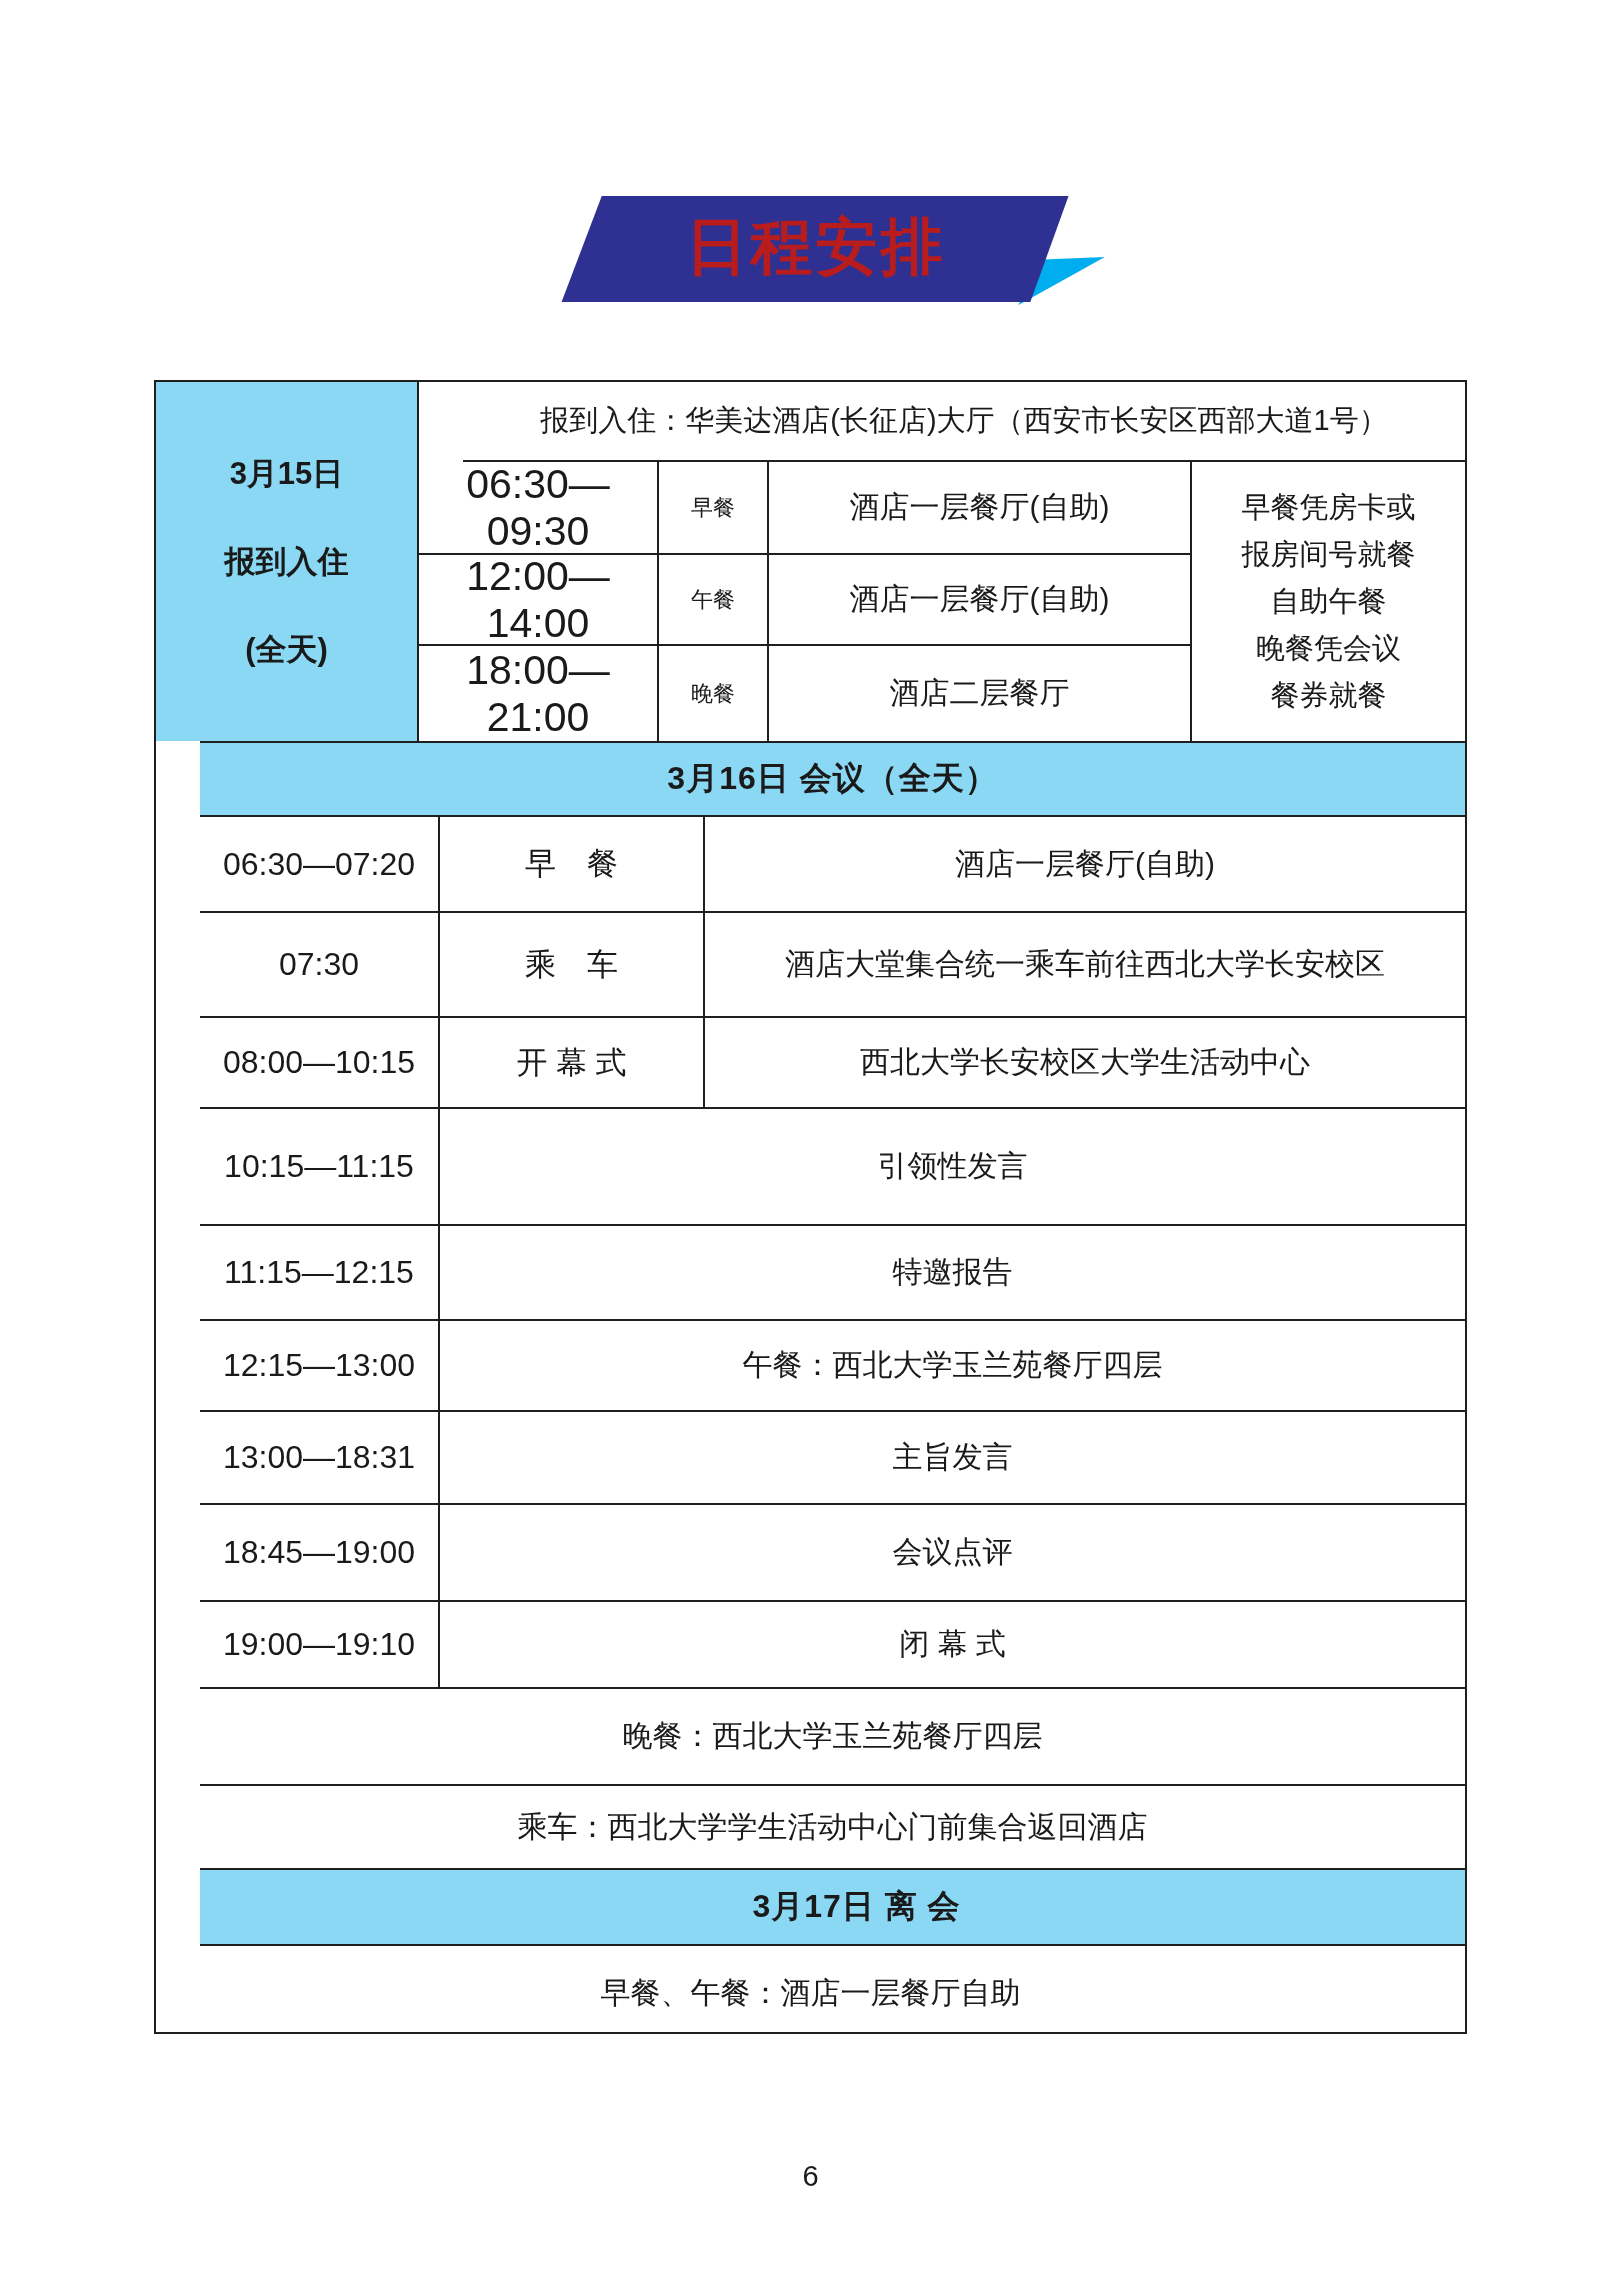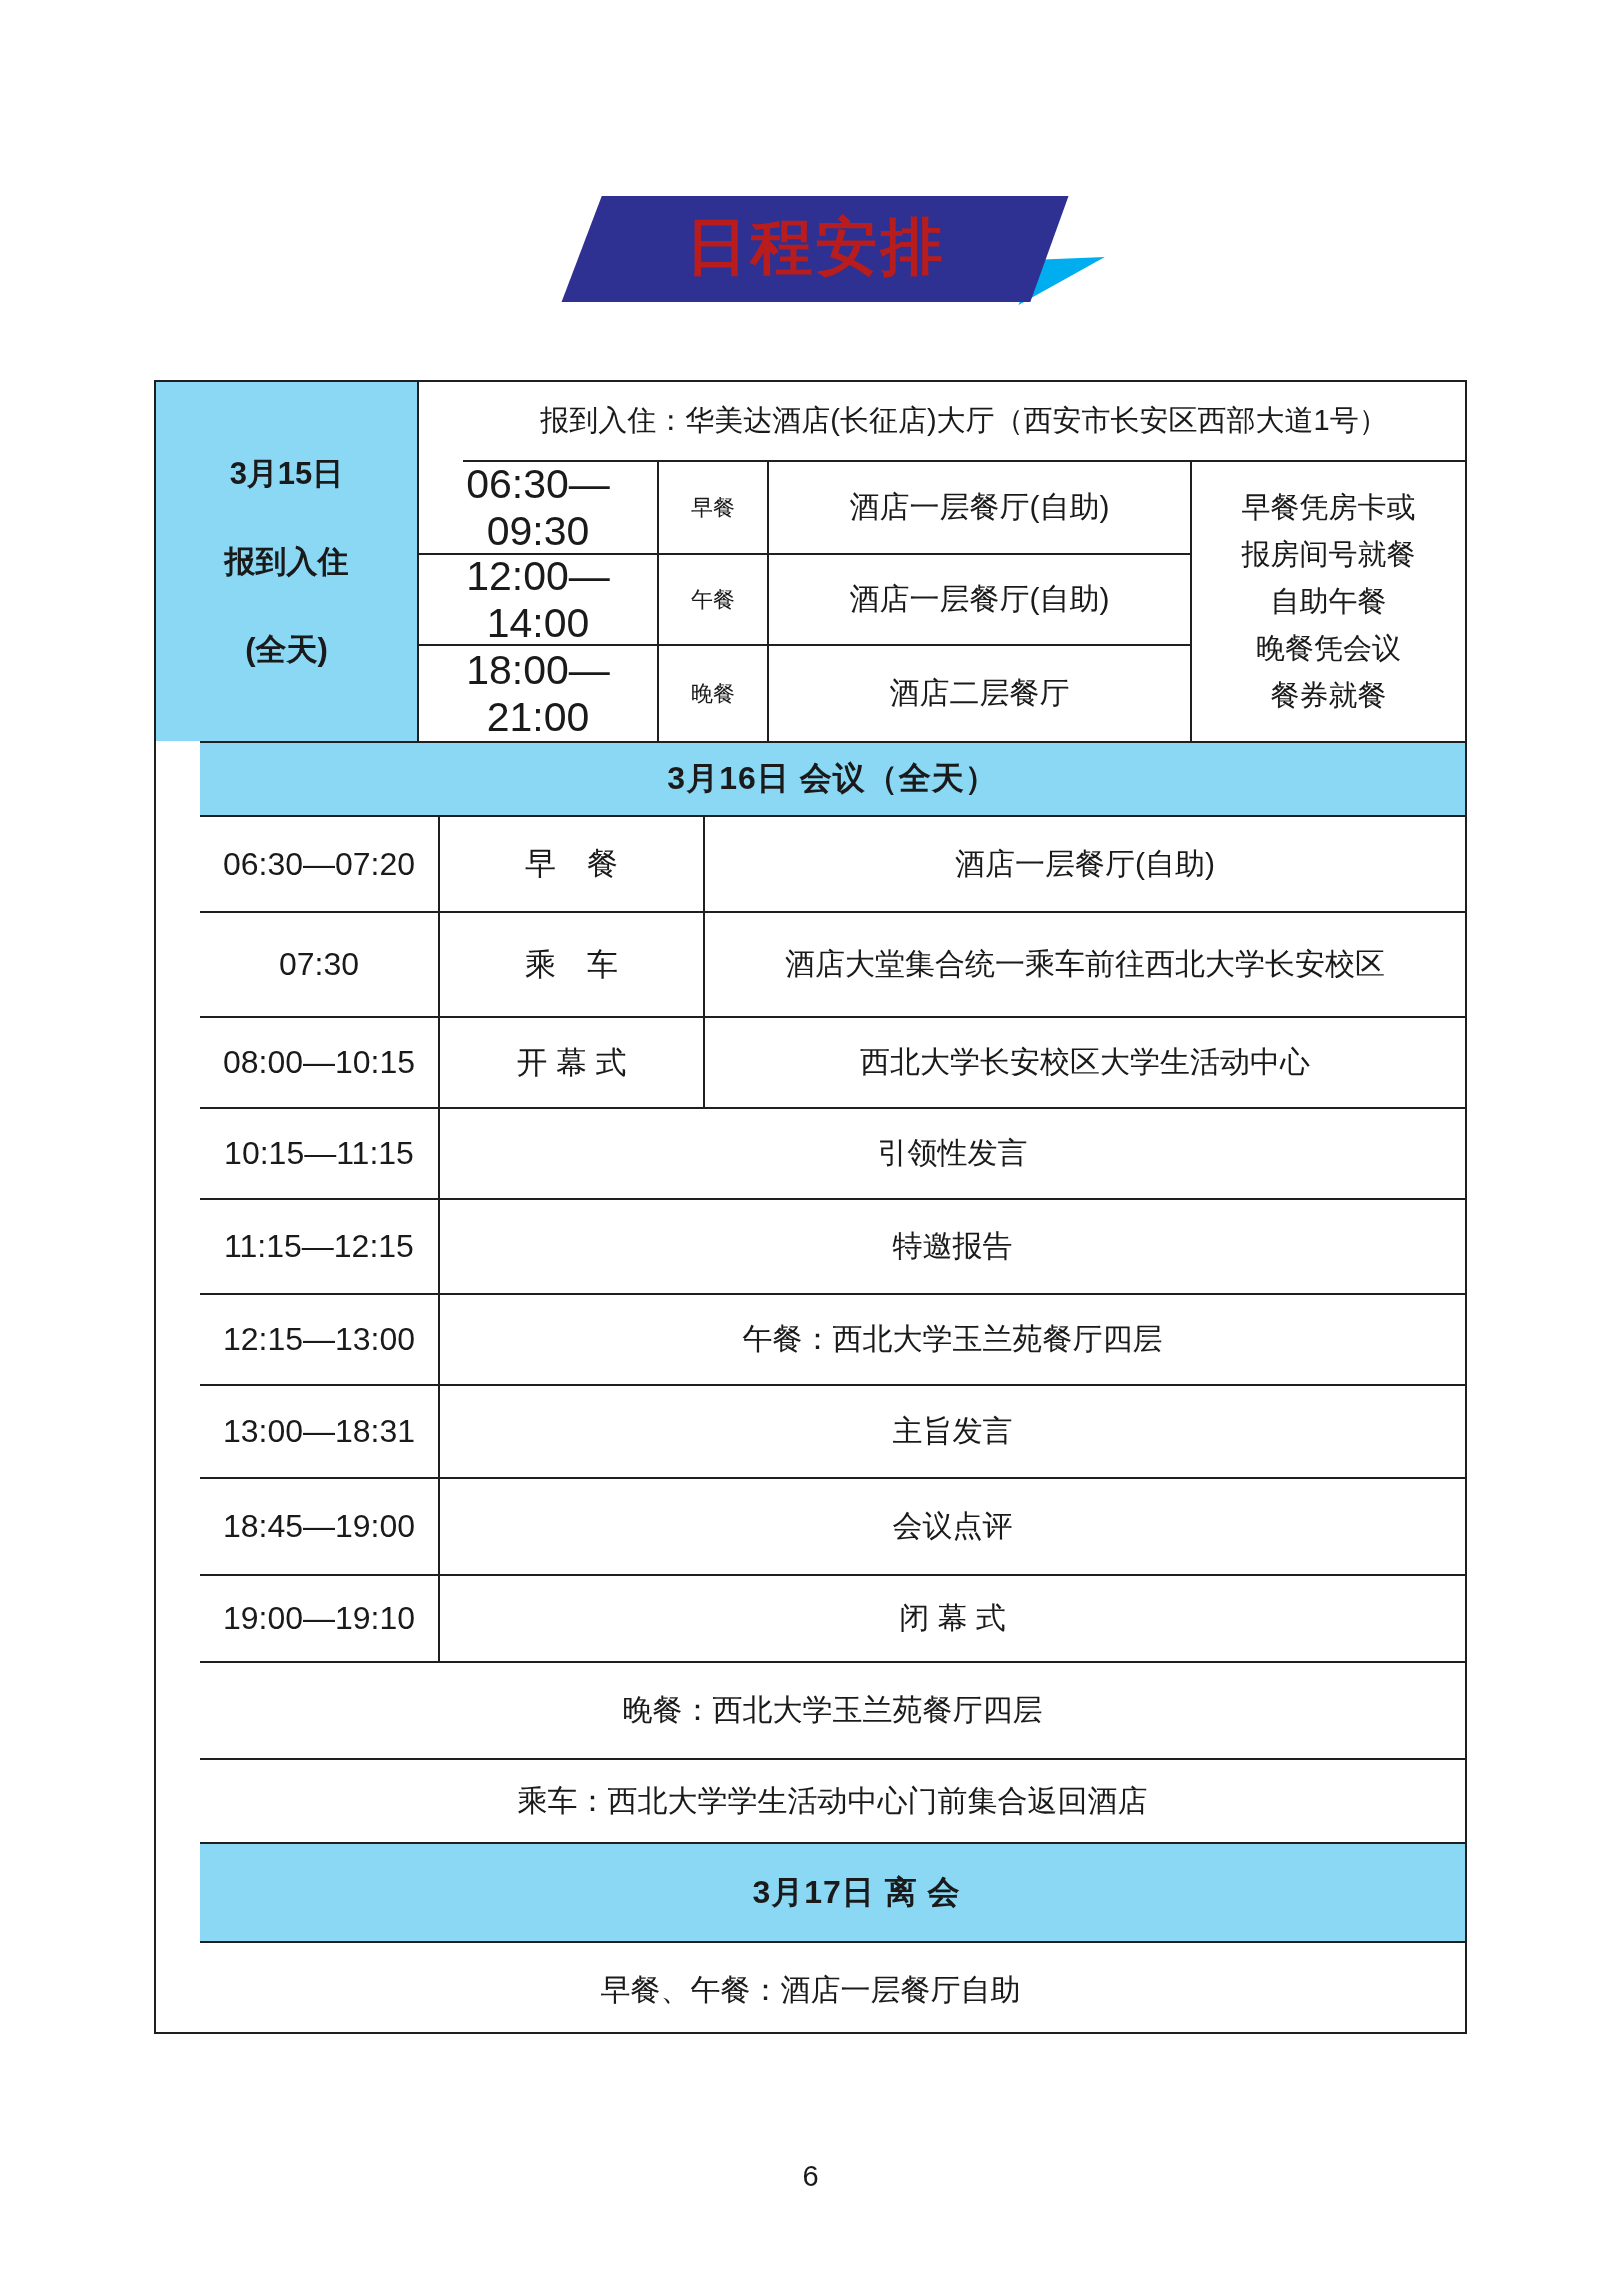--- a/index.html
+++ b/index.html
@@ -38,21 +38,21 @@
   .meal-row .mplace { flex:1; font-size:30px; }
   .rowB { height:93px; } .rowC { height:91px; } .rowD { height:95px; }
   .rowB .mcell, .rowC .mcell { border-bottom:2.9px solid #1f1f1f; }
   .notes-cell { width:275px; flex:none; border-left:2px solid #1f1f1f;
     display:flex; flex-direction:column; align-items:center; justify-content:center;
     font-size:29px; line-height:47px; text-align:center; }
 
   
   .band { flex:none; font-weight:bold; font-size:32px; letter-spacing:1px; }
   .band16 { height:76px; }
-  .band17 { height:99px;padding-left:48px; }
+  .band17 { height:76px;padding-left:48px; }
 
   
   .r { display:flex; flex:none; }
   .r .time2 { width:240px; flex:none; font-size:32px; }
   .r .act2  { width:265px; flex:none; font-size:31px; }
   .r .det2  { flex:1; font-size:30px; }
   .full { flex:none; font-size:30px; }
 
   .pagenum { position:absolute; left:0; top:2160px; width:1621px; text-align:center;
     font-size:29px; color:#1a1a1a; }
@@ -119,21 +119,21 @@
     <div class="r bb" style="height:105px;">
       <div class="cell time2 br2">07:30</div>
       <div class="cell act2 br2">乘　车</div>
       <div class="cell det2">酒店大堂集合统一乘车前往西北大学长安校区</div>
     </div>
     <div class="r bb" style="height:91px;">
       <div class="cell time2 br2">08:00—10:15</div>
       <div class="cell act2 br2">开 幕 式</div>
       <div class="cell det2">西北大学长安校区大学生活动中心</div>
     </div>
-    <div class="r bb" style="height:91px;">
+    <div class="r bb" style="height:117px;">
       <div class="cell time2 br2">10:15—11:15</div>
       <div class="cell det2">引领性发言</div>
     </div>
     <div class="r bb" style="height:95px;">
       <div class="cell time2 br2">11:15—12:15</div>
       <div class="cell det2">特邀报告</div>
     </div>
     <div class="r bb" style="height:91px;">
       <div class="cell time2 br2">12:15—13:00</div>
       <div class="cell det2">午餐：西北大学玉兰苑餐厅四层</div>

